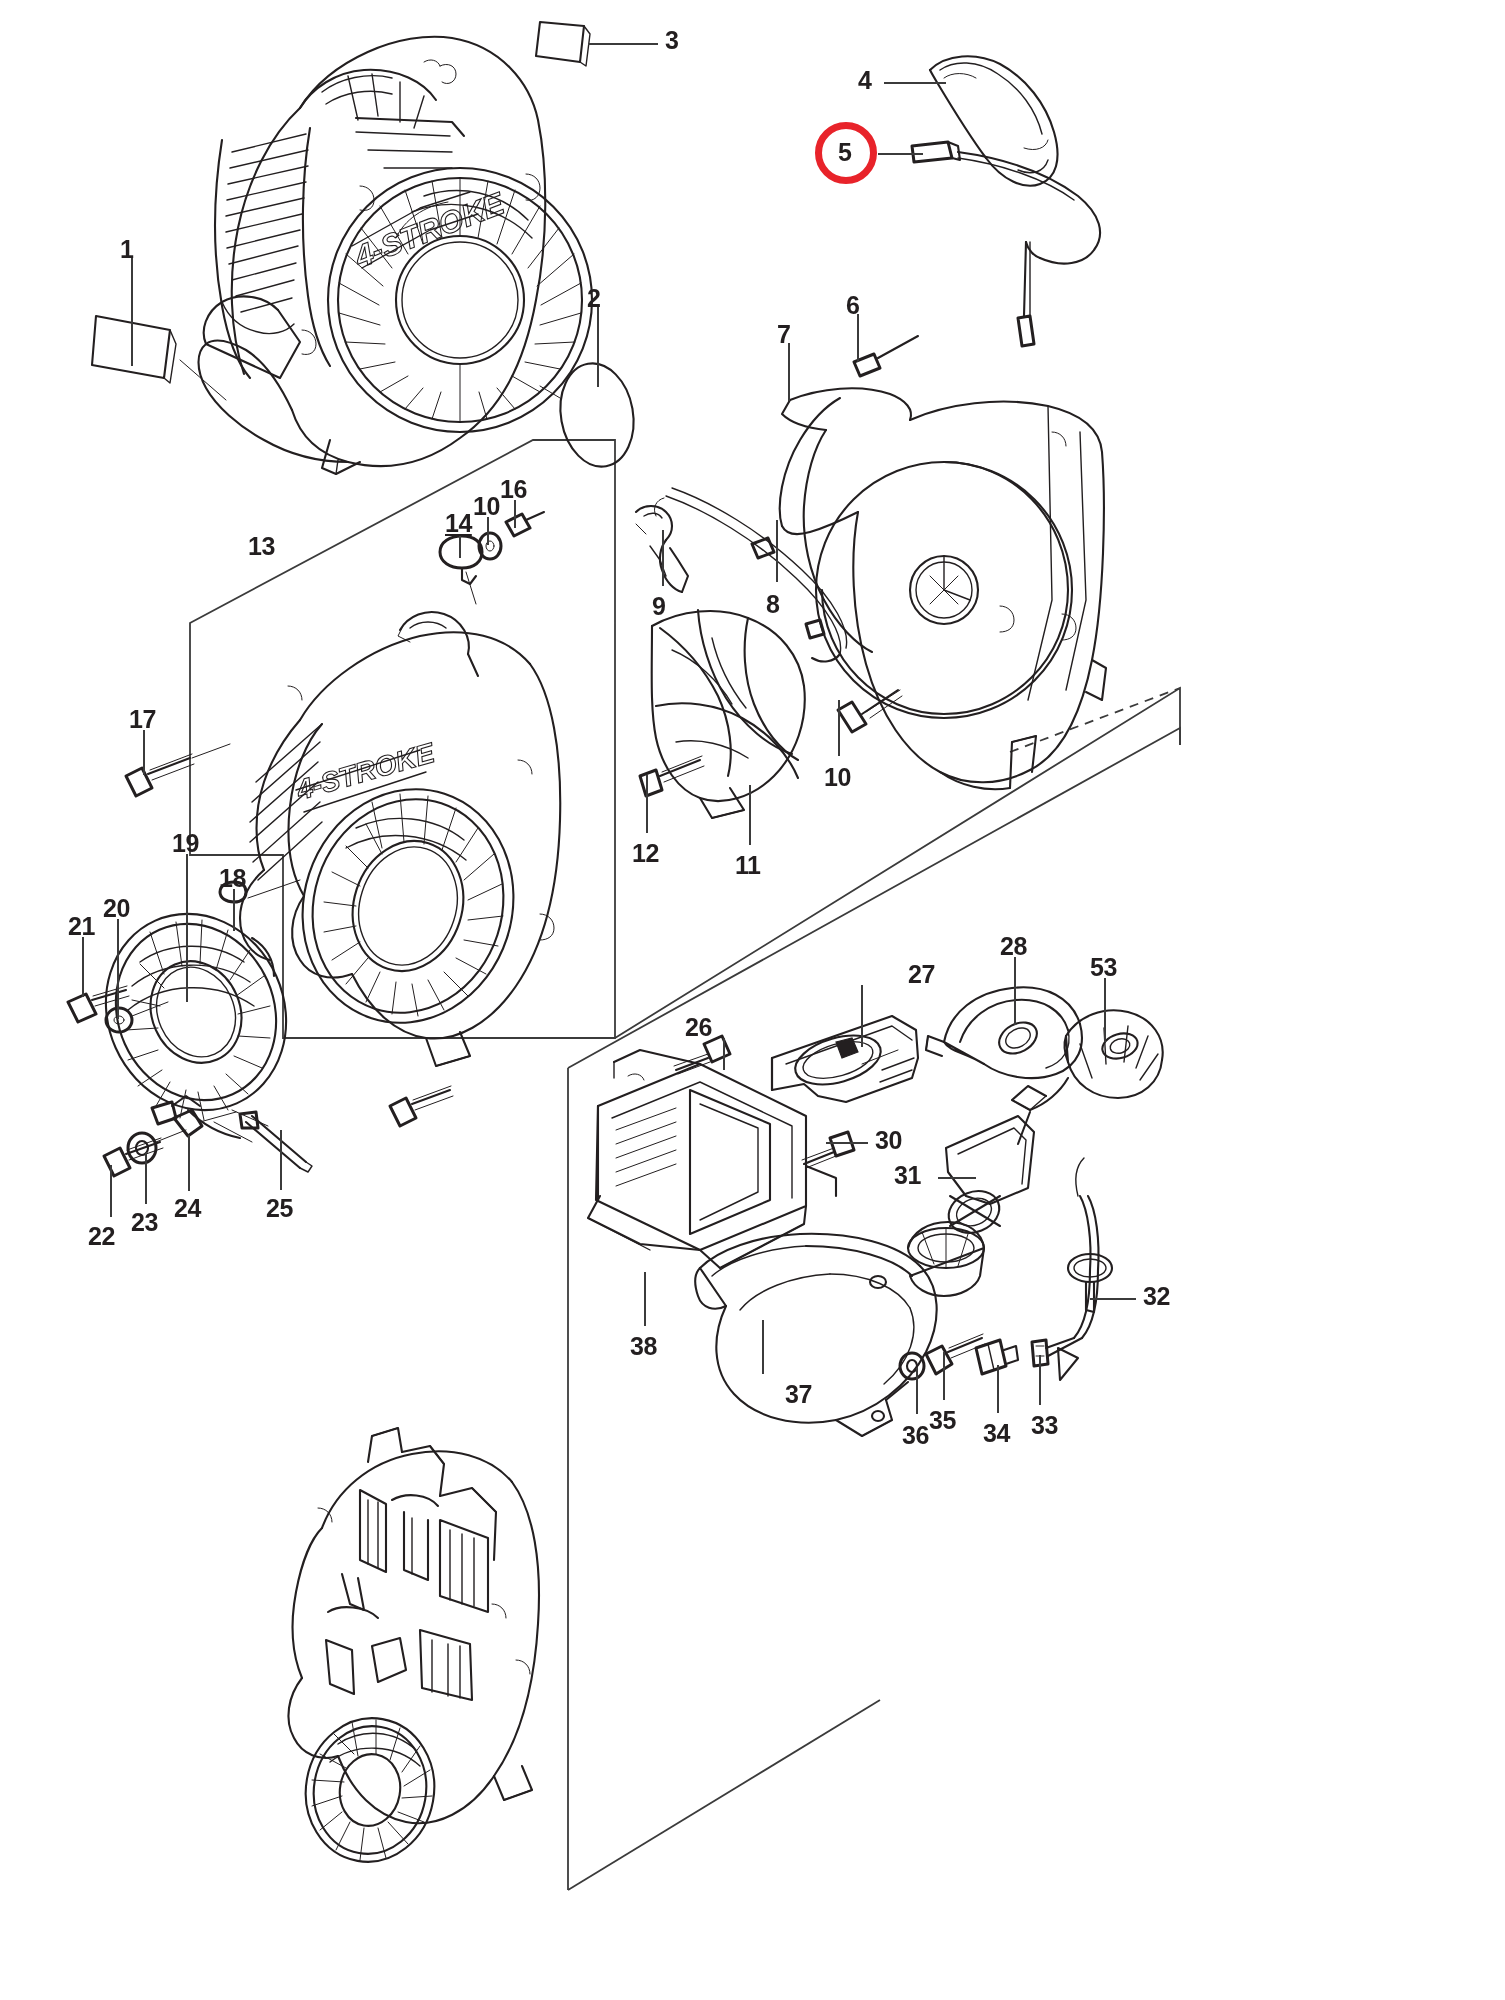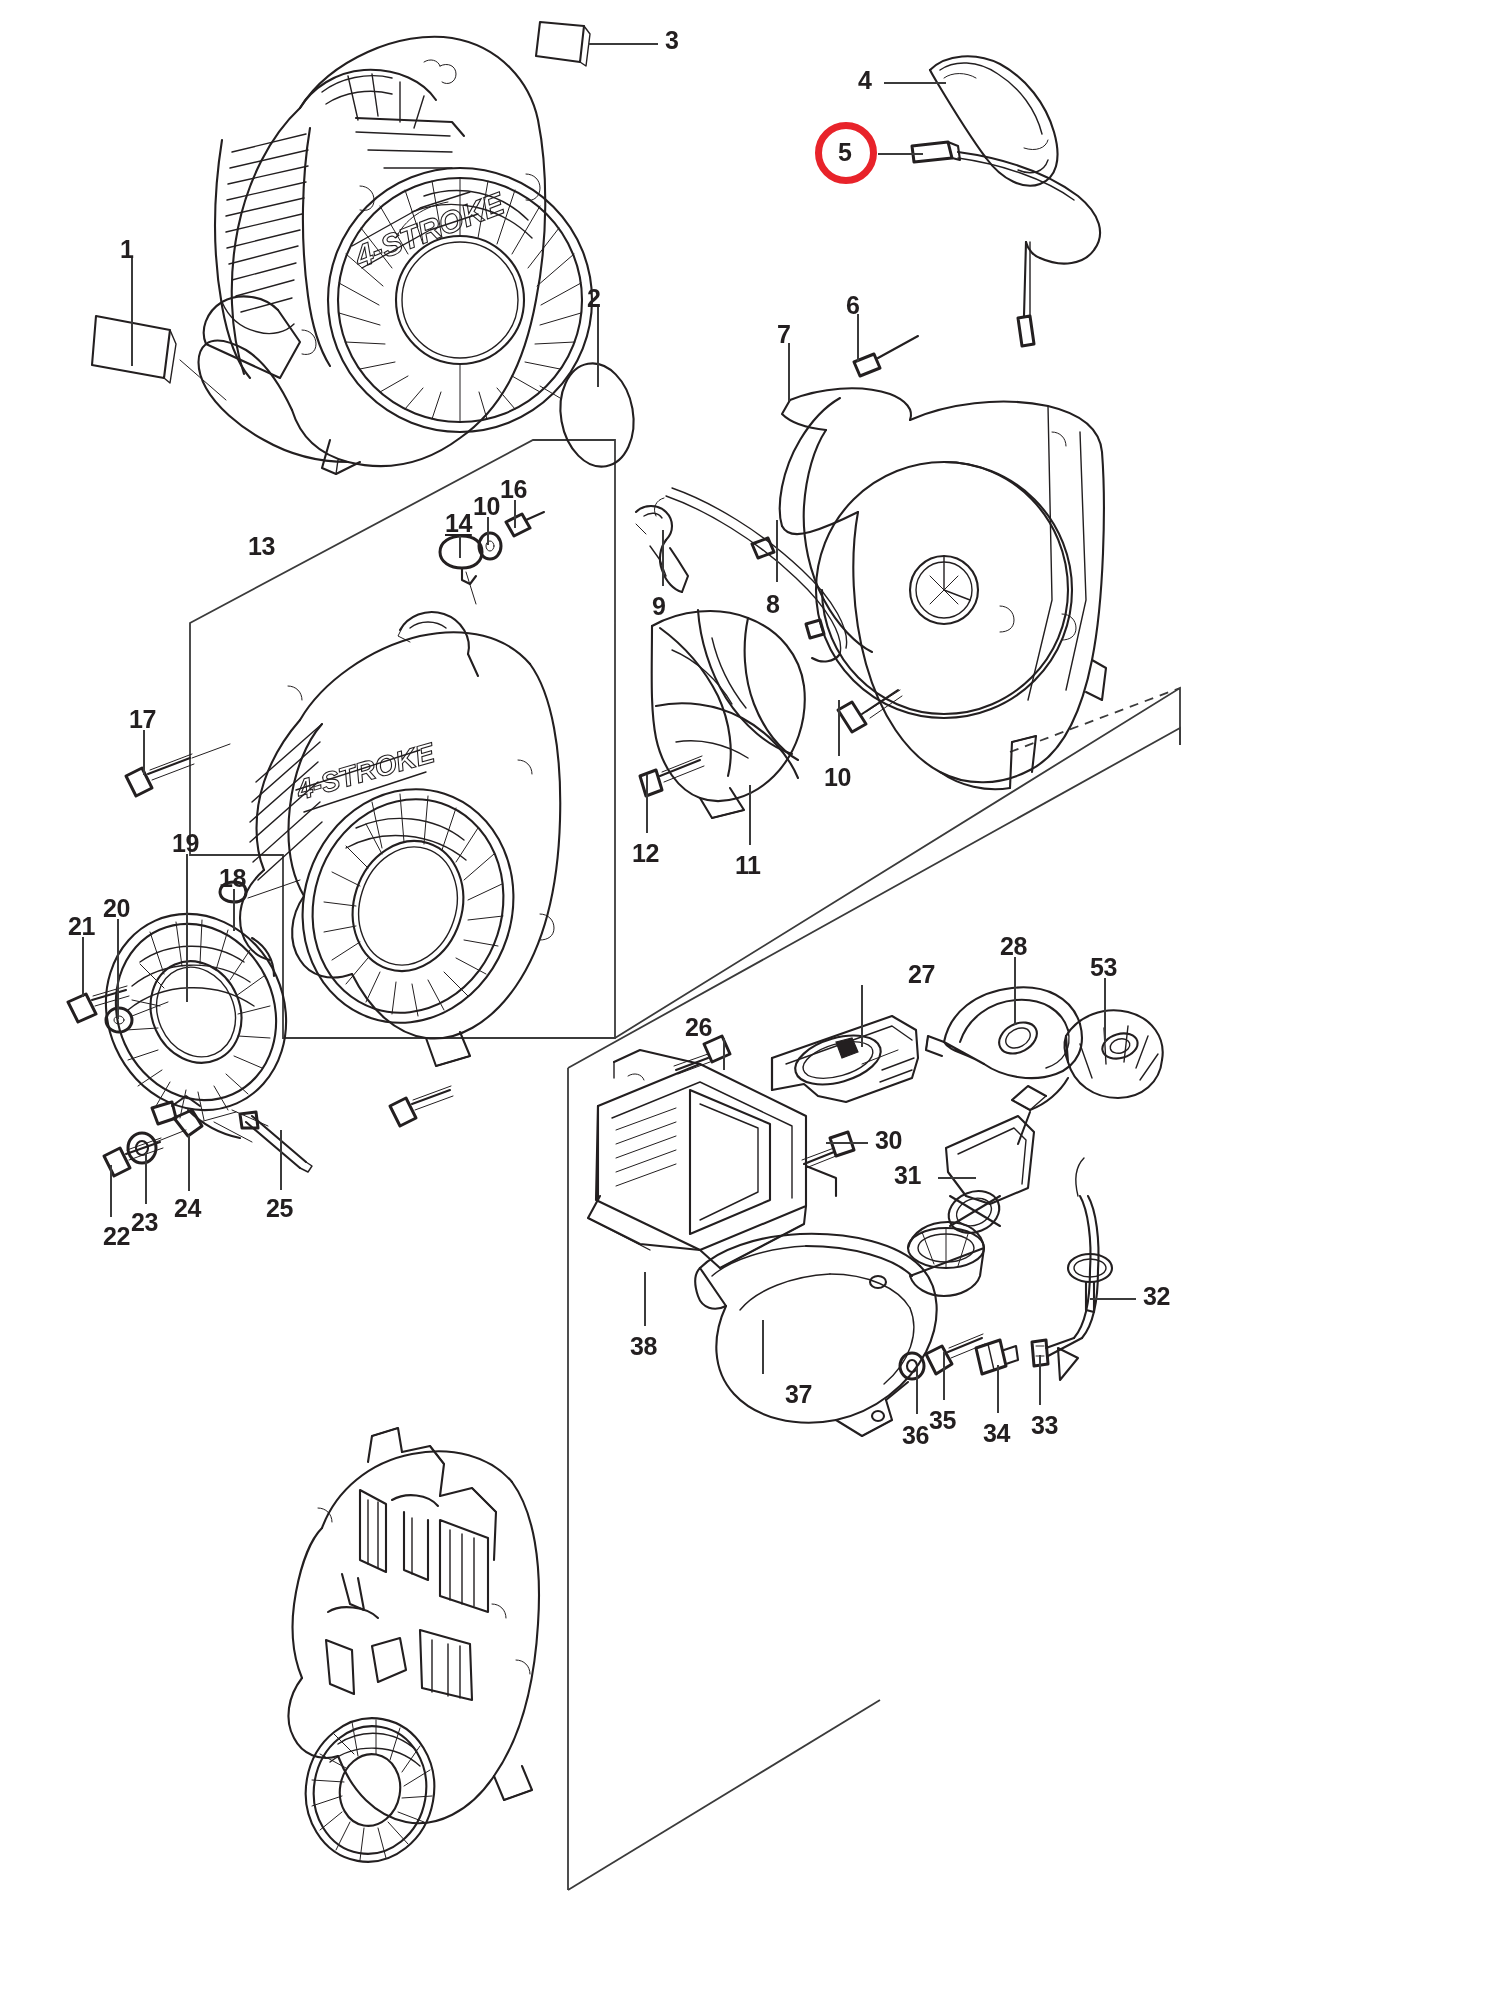--- a/index.html
+++ b/index.html
@@ -641,21 +641,21 @@
   <div class="callout" style="left:632px;  top:841px;text-align:center;">12</div>
   <div class="callout" style="left:248px;  top:534px;">13</div>
   <div class="callout" style="left:445px;  top:511px;text-decoration:underline;">14</div>
   <div class="callout" style="left:473px;  top:494px;">10</div>
   <div class="callout" style="left:500px;  top:477px;">16</div>
   <div class="callout" style="left:129px;  top:707px;">17</div>
   <div class="callout" style="left:219px;  top:866px;">18</div>
   <div class="callout" style="left:172px;  top:831px;">19</div>
   <div class="callout" style="left:103px;  top:896px;text-align:center;">20</div>
   <div class="callout" style="left:68px;   top:914px;">21</div>
-  <div class="callout" style="left:103px;   top:1224px;">22</div>
+  <div class="callout" style="left:88px;   top:1224px;">22</div>
   <div class="callout" style="left:131px;  top:1210px;">23</div>
   <div class="callout" style="left:174px;  top:1196px;">24</div>
   <div class="callout" style="left:266px;  top:1196px;">25</div>
   <div class="callout" style="left:685px;  top:1015px;">26</div>
   <div class="callout" style="left:869px;  top:962px;margin-left:39px;">27</div>
   <div class="callout" style="left:1000px; top:934px;">28</div>
   <div class="callout" style="left:1090px; top:955px;">53</div>
   <div class="callout" style="left:875px;  top:1128px;">30</div>
   <div class="callout" style="left:894px;  top:1163px;">31</div>
   <div class="callout" style="left:1143px; top:1284px;">32</div>

